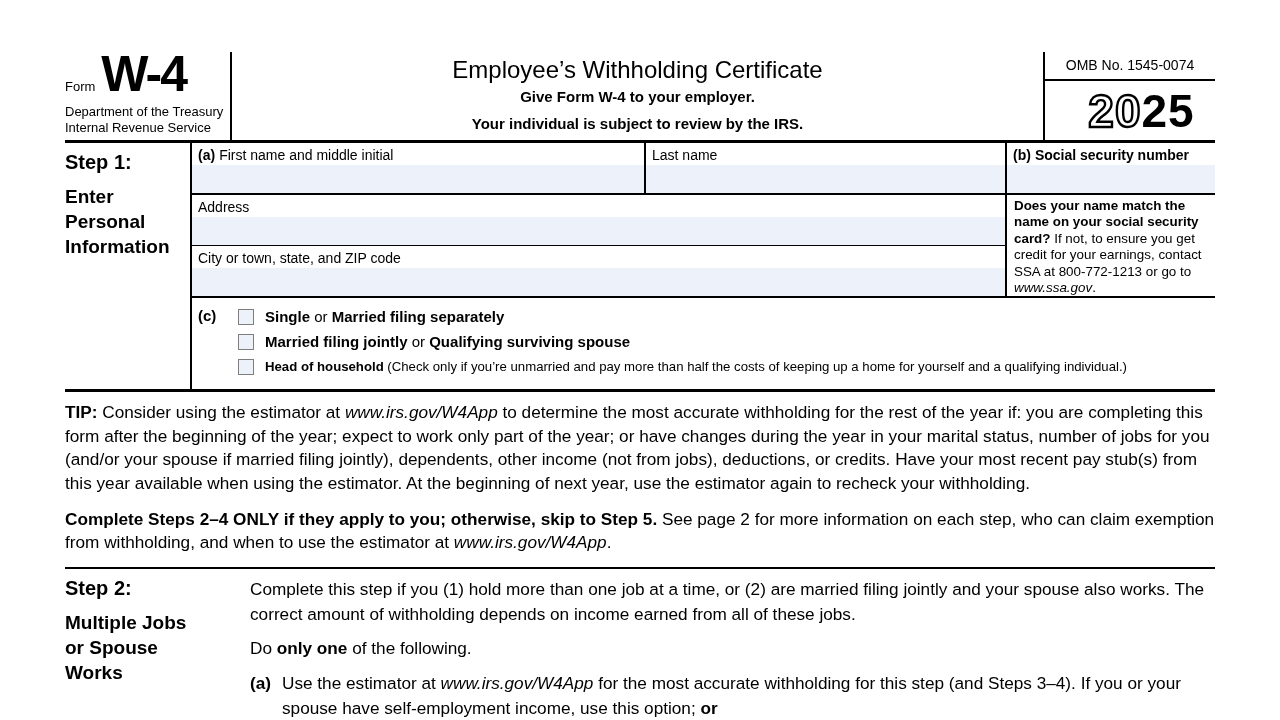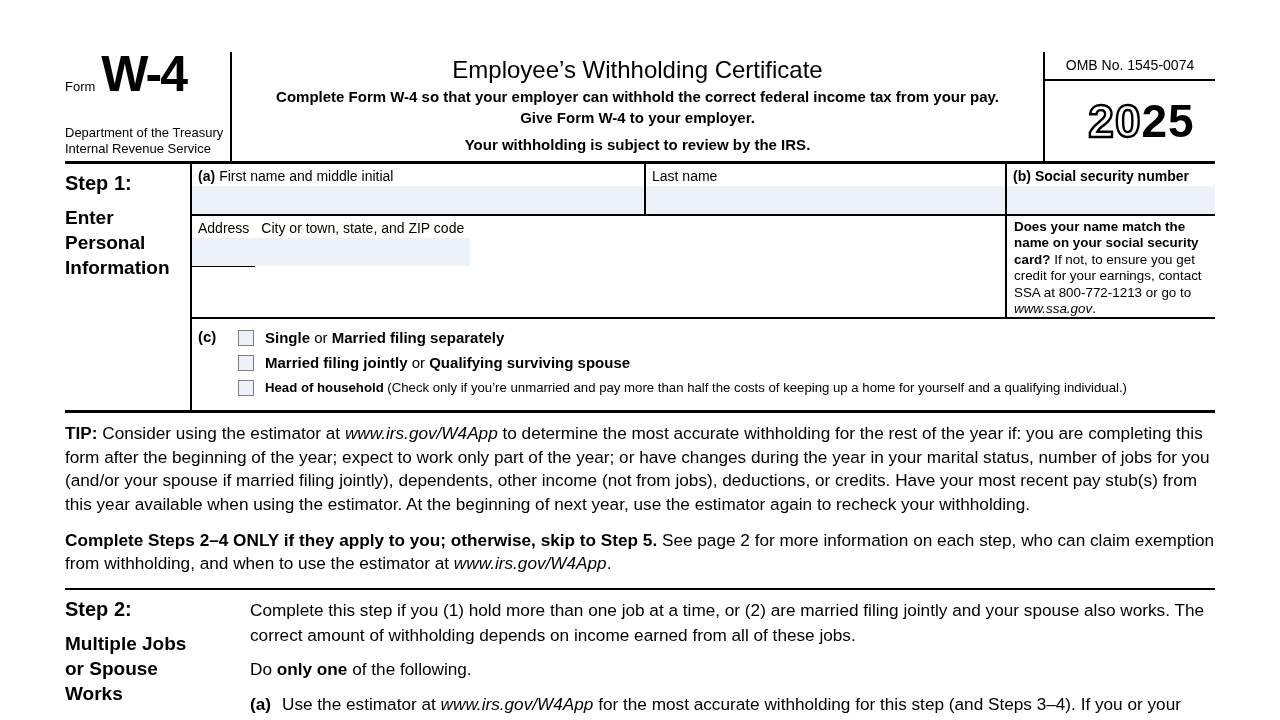--- a/index.html
+++ b/index.html
@@ -36,21 +36,21 @@
   .step1-fields { flex: 1; border-left: 2px solid #000; display: flex; flex-direction: column; }
   .row1 { display: flex; border-bottom: 2px solid #000; }
   .cell { display: flex; flex-direction: column; }
   .cell-a { width: 452px; }
   .cell-last { flex: 1; border-left: 2px solid #000; }
   .cell-b { width: 210px; border-left: 2px solid #000; }
   .field-label { font-size: 14px; padding: 4px 6px 1px 6px; line-height: 17px; white-space: nowrap; overflow: hidden; }
   .field-label b { margin-right: 4px; }
   .input-area { background: #edf1fa; flex: 1; min-height: 28px; }
   .mid-block { display: flex; }
-  .addr-col { flex: 1; display: flex; flex-direction: row; }
+  .addr-col { flex: 1; display: flex; flex-direction: column; }
   .addr-row { display: flex; flex-direction: column; height: 51px; border-bottom: 1.5px solid #000; }
   .city-row { display: flex; flex-direction: column; height: 50px; }
   .note-col { width: 210px; border-left: 2px solid #000; padding: 3px 6px 0 7px; font-size: 13.4px; line-height: 16.4px; }
   .c-section { border-top: 2px solid #000; display: flex; padding: 6px 0 10px 6px; }
   .c-label { width: 40px; font-size: 15px; font-weight: bold; padding-top: 3px; }
   .filing-row { display: flex; align-items: center; height: 25px; font-size: 15px; }
   .filing-row.small { font-size: 13.2px; }
   .checkbox { width: 16px; height: 16px; background: #edf1fa; border: 1.5px solid #7e7e7e; margin-right: 11px; flex: none; }
 
   
@@ -79,23 +79,22 @@
           <span class="form-word">Form</span>
           <span class="form-name">W-4</span>
         </div>
         <div class="agency">
           <div>Department of the Treasury</div>
           <div>Internal Revenue Service</div>
         </div>
       </div>
       <div class="header-center">
         <div class="main-title">Employee’s Withholding Certificate</div>
-        <div class="subtitle">Complete Form W-4 so that your employer can withhold the correct federal income tax from your pay.</div>
         <div class="subtitle">Give Form W-4 to your employer.</div>
-        <div class="subtitle gap">Your withholding is subject to review by the IRS.</div>
+        <div class="subtitle gap">Your individual is subject to review by the IRS.</div>
       </div>
       <div class="header-right">
         <div class="omb">OMB No. 1545-0074</div>
         <div class="tax-year">
           <span class="year-outline">20</span>
             <span class="year-solid">25</span>
         </div>
       </div>
     </div>
 

